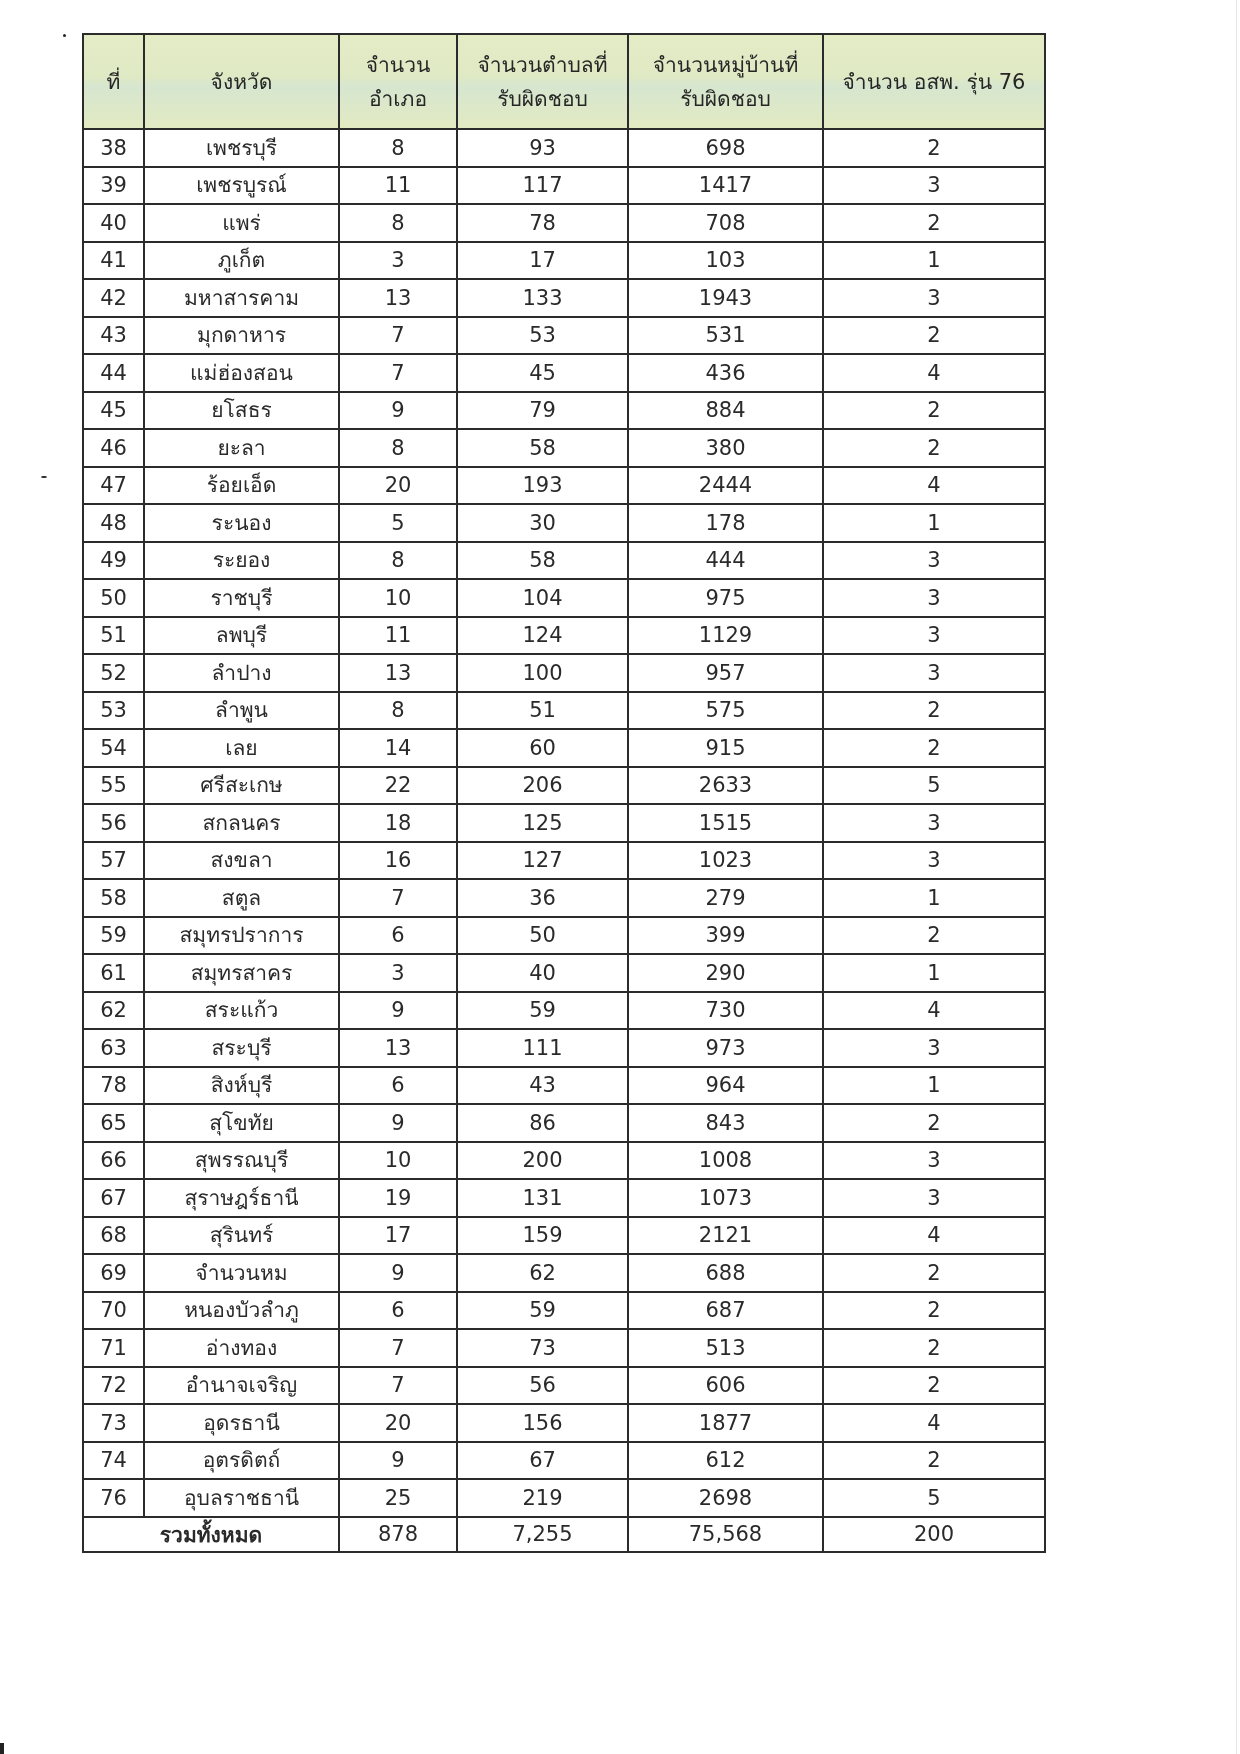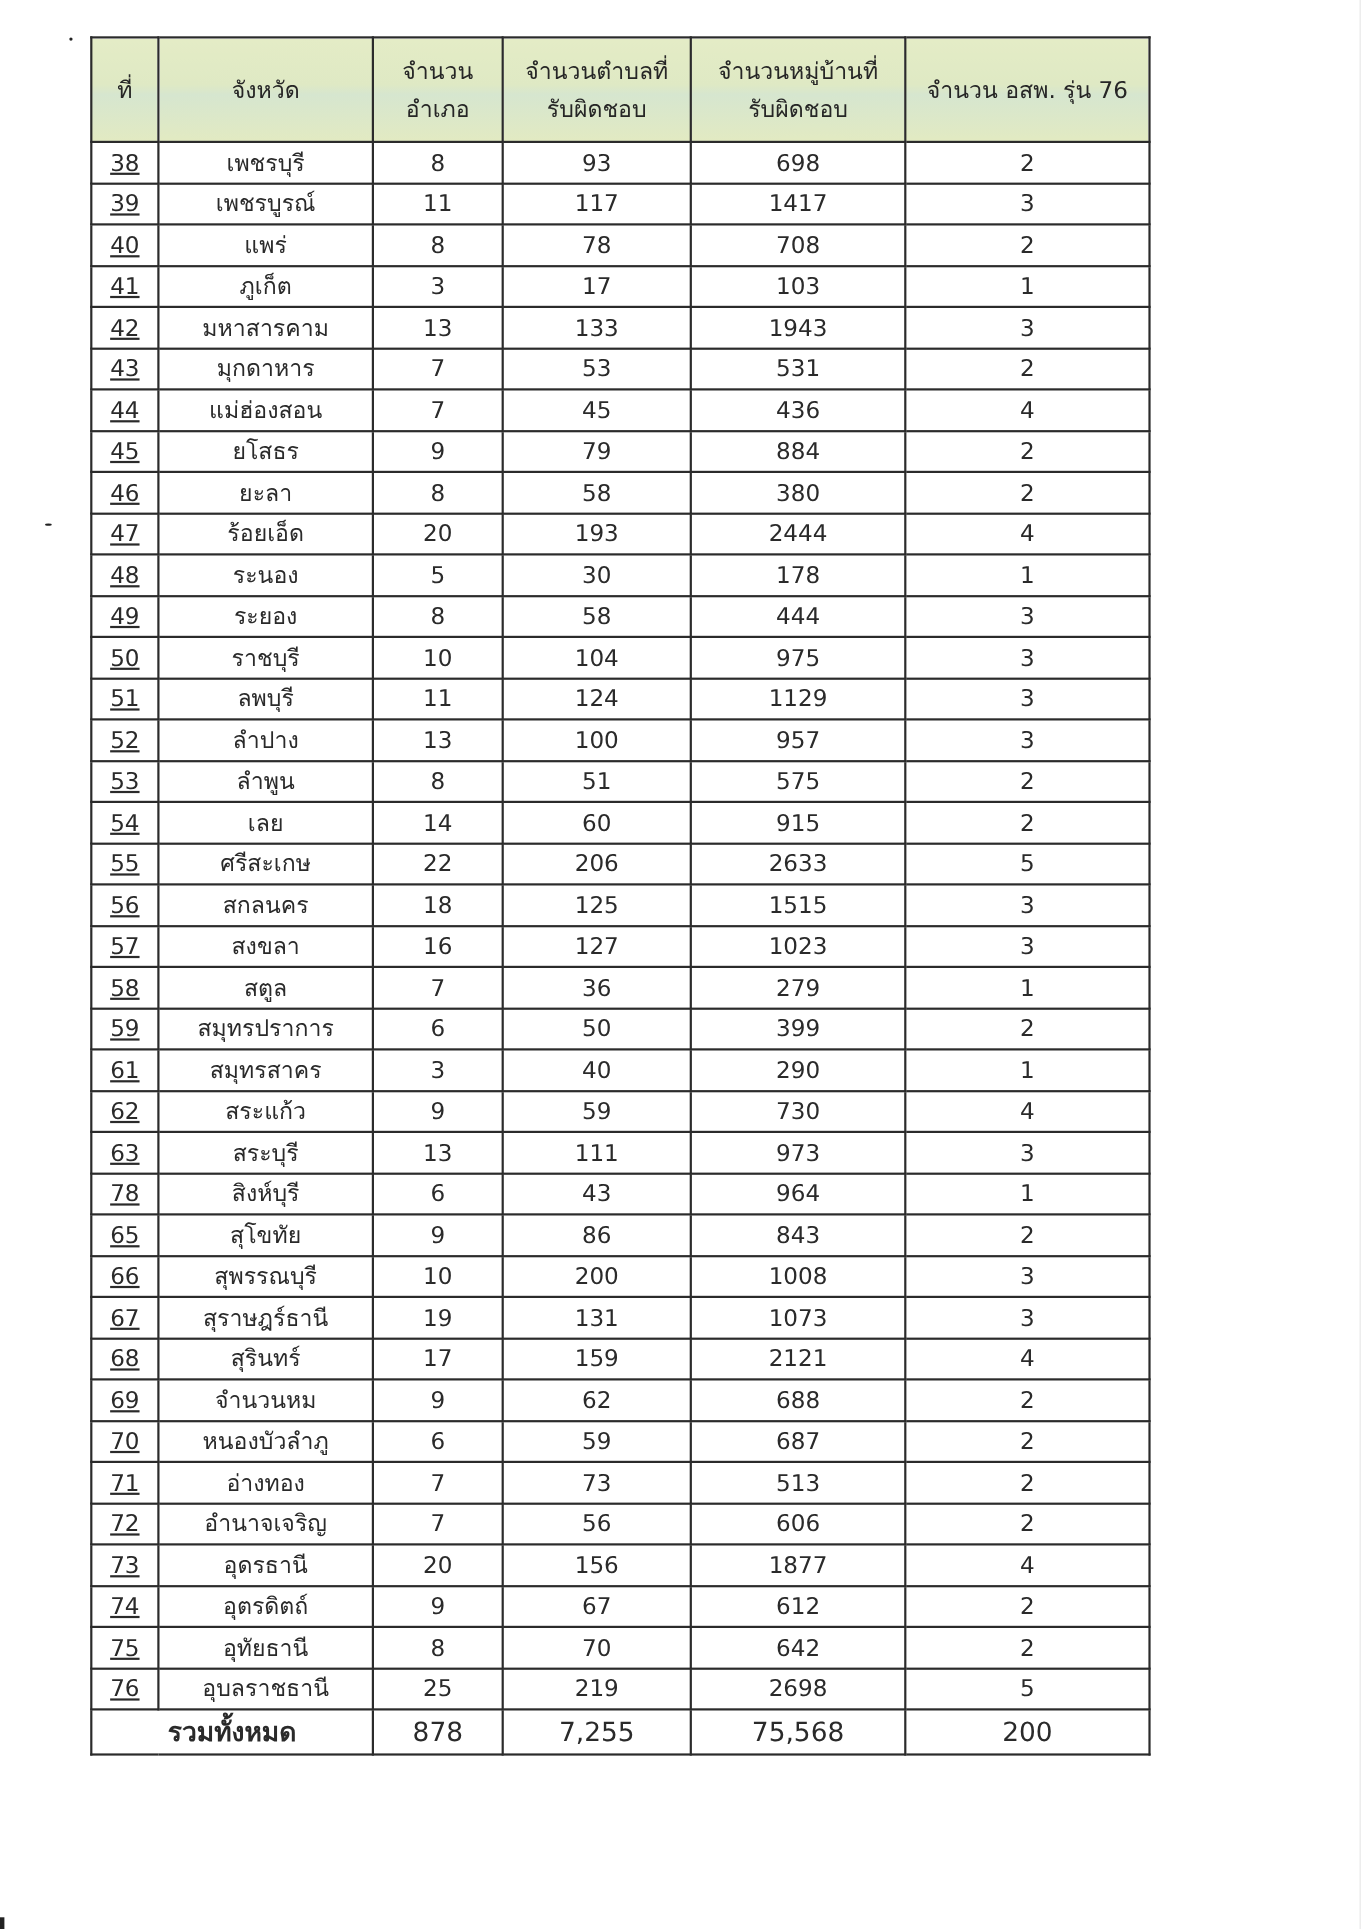--- a/index.html
+++ b/index.html
@@ -16,23 +16,23 @@
   table.data td, table.data th {
     border: 2px solid #2b2b2b; padding: 0; text-align: center; vertical-align: middle;
     font-weight: normal; font-size: 21px; overflow: hidden; white-space: nowrap;
   }
   table.data thead th {
     height: 93px;
     background: linear-gradient(180deg, #e4ecc6 0%, #dfe9c4 45%, #d6e6cf 55%, #e2eac2 100%);
     font-size: 21px; line-height: 34px; color: #262626;
   }
   table.data tbody td { height: 35.5px; line-height: 30px; }
-  td.col-no { text-align: center; text-decoration: underline; }
+  td.col-no { text-align: center; }
   td.col-prov { text-align: left; padding-left: 4px; }
-  tr.total-row td { font-size: 24px; }
+  tr.total-row td { font-size: 21px; }
   tr.total-row td.total-label { font-weight: bold; }
 </style>
 </head>
 <body>
 
 <div class="page-edge"></div>
 <div class="speck" style="left:63px; top:34px; width:3px; height:3px;"></div>
 <div class="speck" style="left:41px; top:476px; width:6px; height:2px;"></div>
 <div class="speck" style="left:0px; top:1743px; width:4px; height:11px; border-radius:0;"></div>
 
@@ -347,28 +347,20 @@
       </tr>
       <tr>
         <td class="col-no">74</td>
         <td class="col-prov">อุตรดิตถ์</td>
         <td>9</td>
         <td>67</td>
         <td>612</td>
         <td>2</td>
       </tr>
       <tr>
-        <td class="col-no">75</td>
-        <td class="col-prov">อุทัยธานี</td>
-        <td>8</td>
-        <td>70</td>
-        <td>642</td>
-        <td>2</td>
-      </tr>
-      <tr>
         <td class="col-no">76</td>
         <td class="col-prov">อุบลราชธานี</td>
         <td>25</td>
         <td>219</td>
         <td>2698</td>
         <td>5</td>
       </tr>
     </tbody>
   <tfoot>
     <tr class="total-row">

